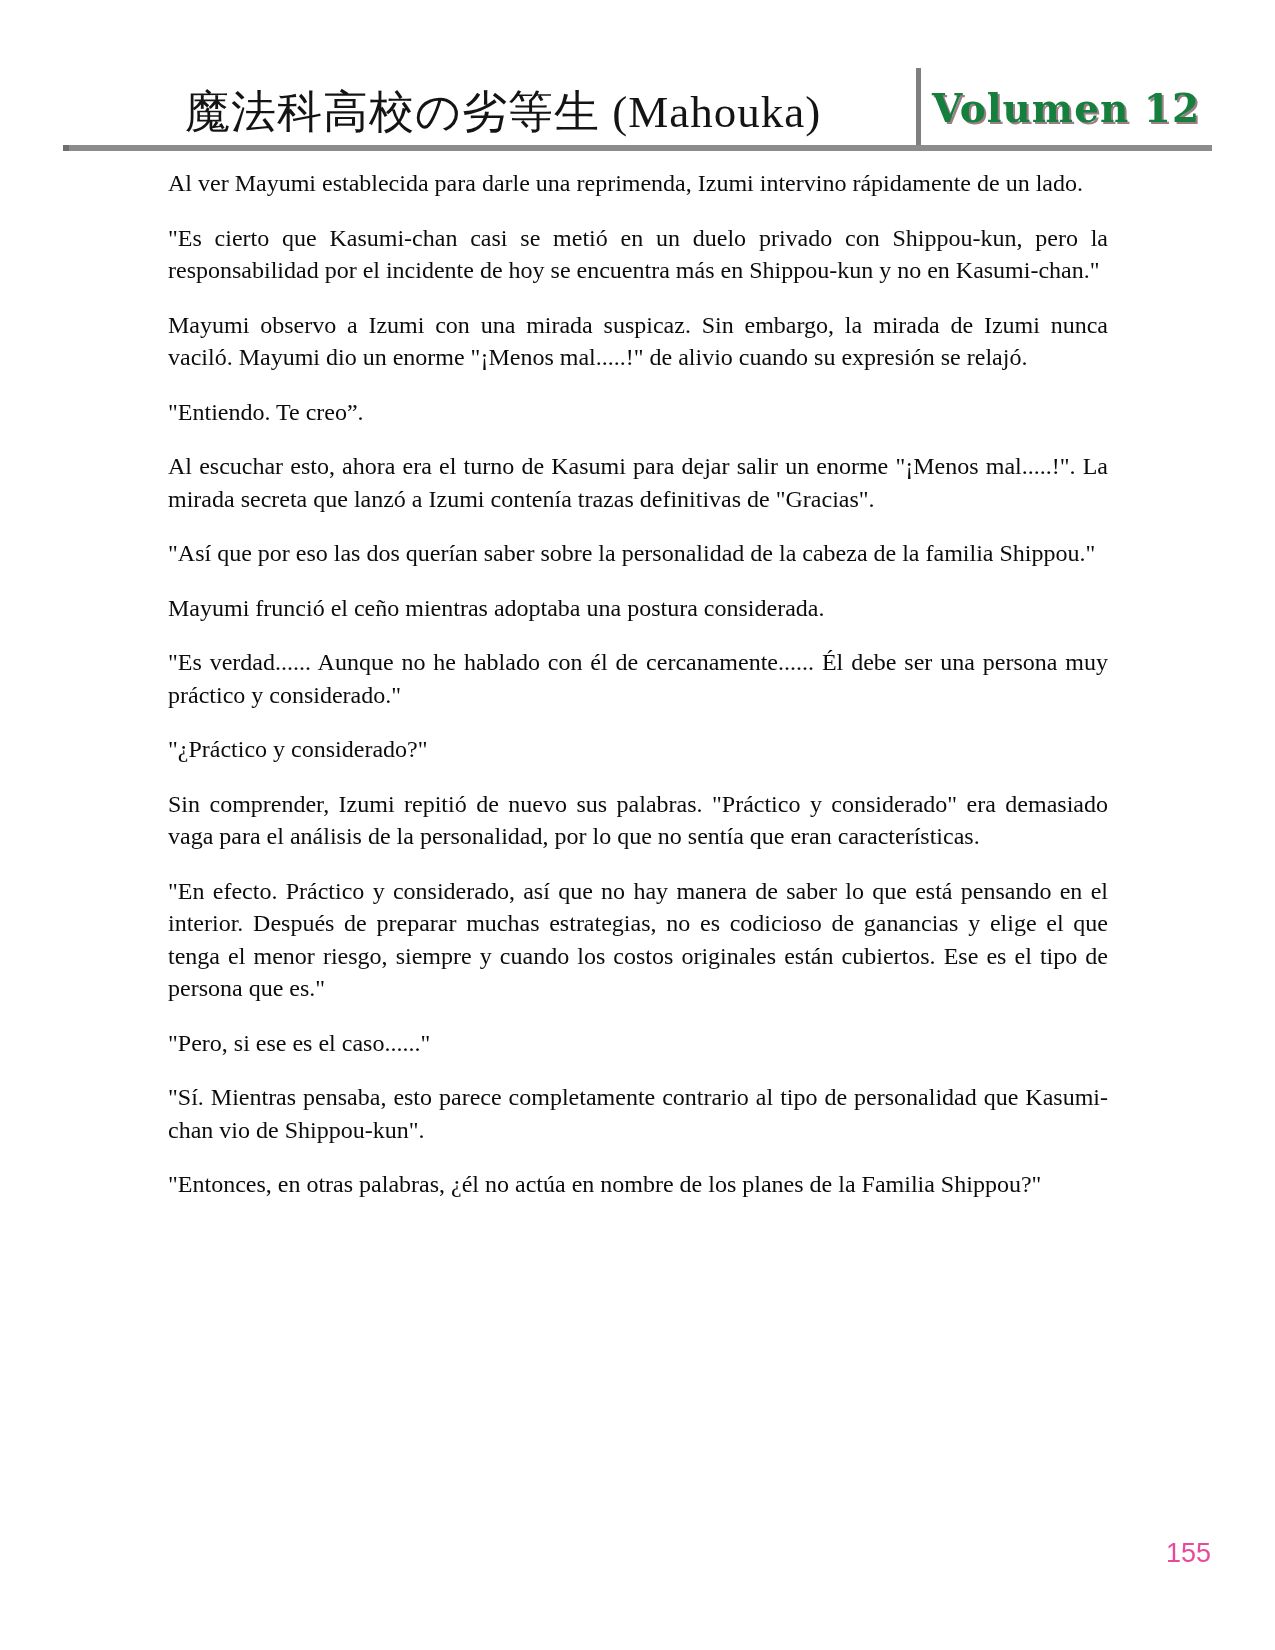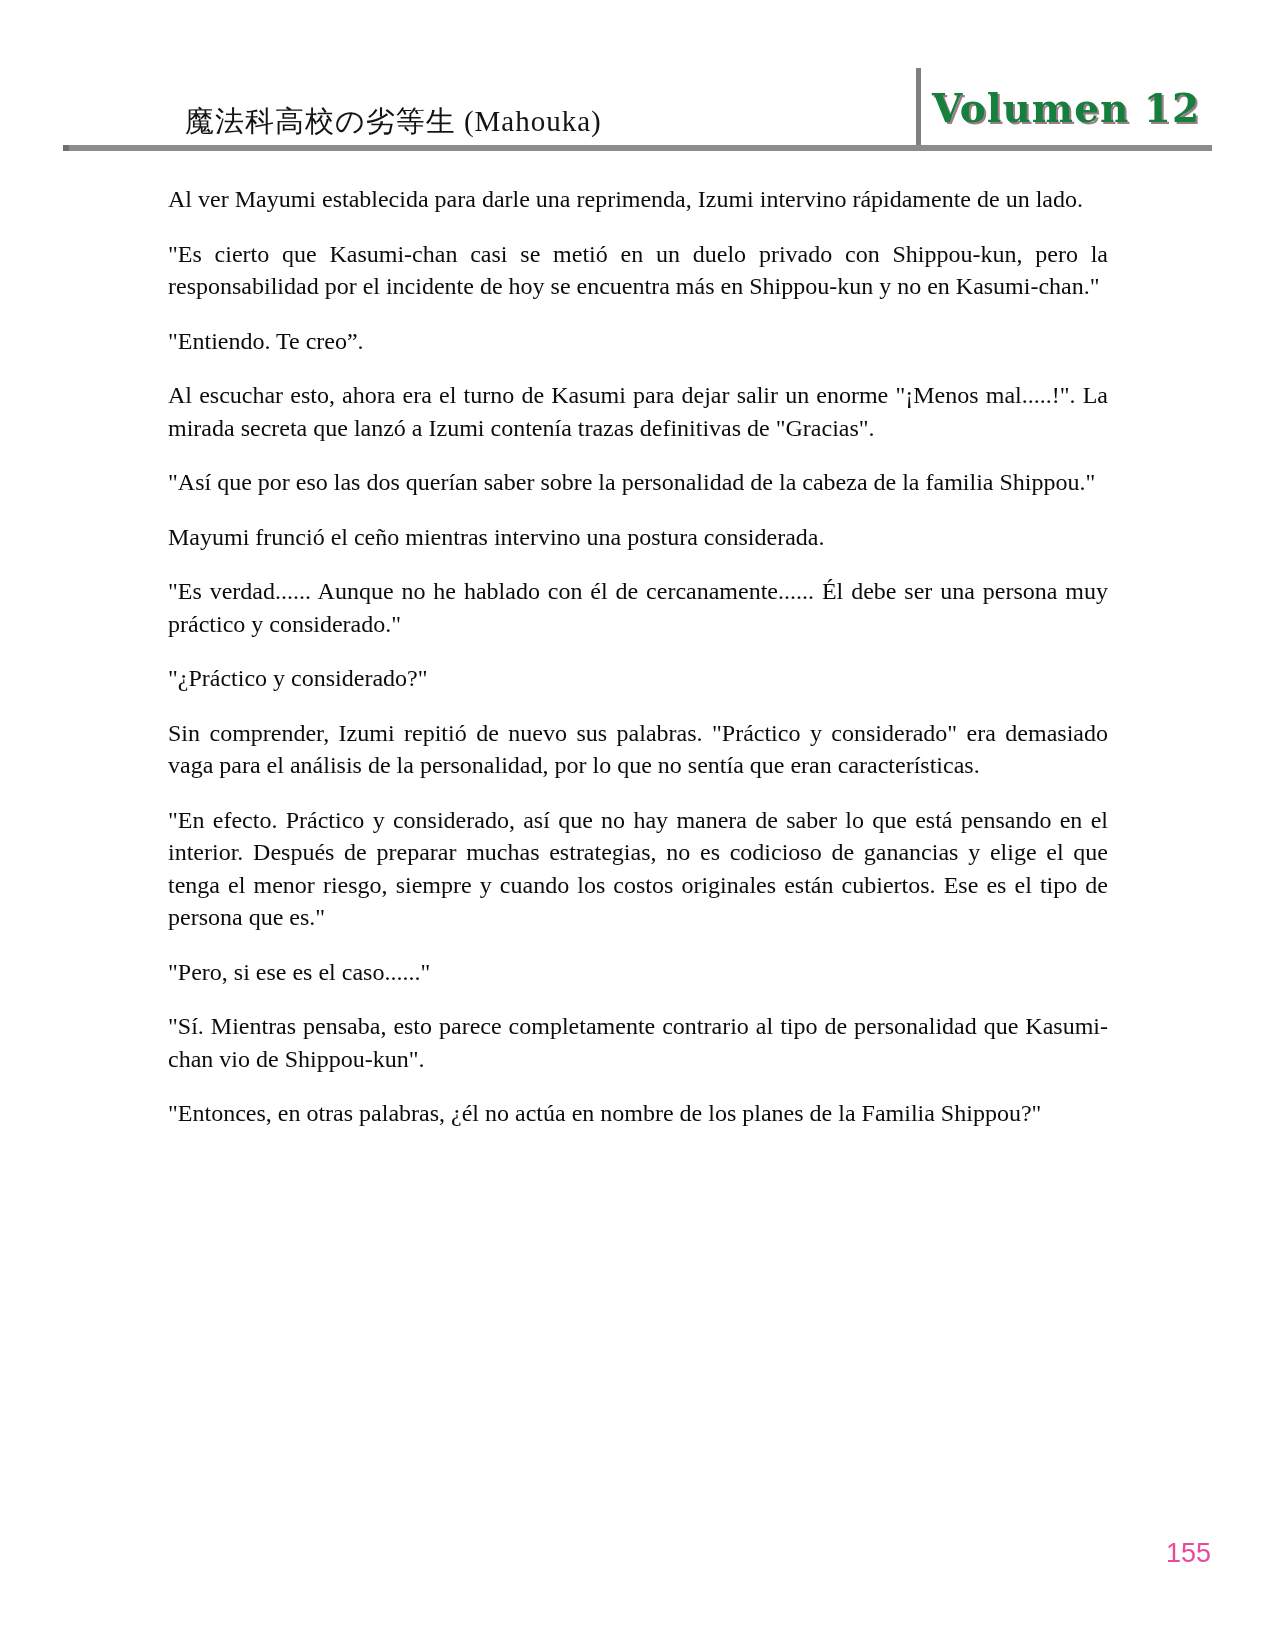--- a/index.html
+++ b/index.html
@@ -16,21 +16,21 @@
     position: absolute;
     left: 63px;
     top: 0;
     width: 1149px;
     height: 146px;
   }
   .header-title {
     position: absolute;
     left: 122px;
     bottom: 4px;
-    font-size: 29px;
+    font-size: 45px;
     color: #141414;
     white-space: nowrap;
     letter-spacing: 1px;
   }
   .vdiv {
     position: absolute;
     left: 853px;
     bottom: 0;
     width: 5px;
     height: 78px;
@@ -61,21 +61,21 @@
   .body-text {
     position: absolute;
     left: 168px;
     top: 167px;
     width: 940px;
     font-size: 24px;
     line-height: 32.5px;
     text-align: justify;
     color: #0c0c0c;
   }
-  .para { margin: 16px 0 22px 0; }
+  .para { margin: 0 0 22px 0; }
   .page-number {
     position: absolute;
     right: 64px;
     top: 1538px;
     font-family: "Liberation Sans", "DejaVu Sans", sans-serif;
     font-size: 27px;
     color: #ec4899;
   }
 </style>
 </head>
@@ -86,24 +86,25 @@
     <div class="header-title">魔法科高校の劣等生 (Mahouka)</div>
     <span class="vdiv"></span>
     <span class="volume">Volumen 12</span>
   </header>
 
   <div class="rule"></div>
 
   <main class="body-text">
       <p class="para">Al ver Mayumi establecida para darle una reprimenda, Izumi intervino rápidamente de un lado.</p>
       <p class="para">"Es cierto que Kasumi-chan casi se metió en un duelo privado con Shippou-kun, pero la responsabilidad por el incidente de hoy se encuentra más en Shippou-kun y no en Kasumi-chan."</p>
+      <p class="para">Mayumi observo a Izumi con una mirada suspicaz. Sin embargo, la mirada de Izumi nunca vaciló. Mayumi dio un enorme "¡Menos mal.....!" de alivio cuando su expresión se relajó.</p>
       <p class="para">"Entiendo. Te creo”.</p>
       <p class="para">Al escuchar esto, ahora era el turno de Kasumi para dejar salir un enorme "¡Menos mal.....!". La mirada secreta que lanzó a Izumi contenía trazas definitivas de "Gracias".</p>
       <p class="para">"Así que por eso las dos querían saber sobre la personalidad de la cabeza de la familia Shippou."</p>
-      <p class="para">Mayumi frunció el ceño mientras intervino una postura considerada.</p>
+      <p class="para">Mayumi frunció el ceño mientras adoptaba una postura considerada.</p>
       <p class="para">"Es verdad...... Aunque no he hablado con él de cercanamente...... Él debe ser una persona muy práctico y considerado."</p>
       <p class="para">"¿Práctico y considerado?"</p>
       <p class="para">Sin comprender, Izumi repitió de nuevo sus palabras. "Práctico y considerado" era demasiado vaga para el análisis de la personalidad, por lo que no sentía que eran características.</p>
       <p class="para">"En efecto. Práctico y considerado, así que no hay manera de saber lo que está pensando en el interior. Después de preparar muchas estrategias, no es codicioso de ganancias y elige el que tenga el menor riesgo, siempre y cuando los costos originales están cubiertos. Ese es el tipo de persona que es."</p>
       <p class="para">"Pero, si ese es el caso......"</p>
       <p class="para">"Sí. Mientras pensaba, esto parece completamente contrario al tipo de personalidad que Kasumi-chan vio de Shippou-kun".</p>
       <p class="para">"Entonces, en otras palabras, ¿él no actúa en nombre de los planes de la Familia Shippou?"</p>
     </main>
 
   <div class="page-number">155</div>

